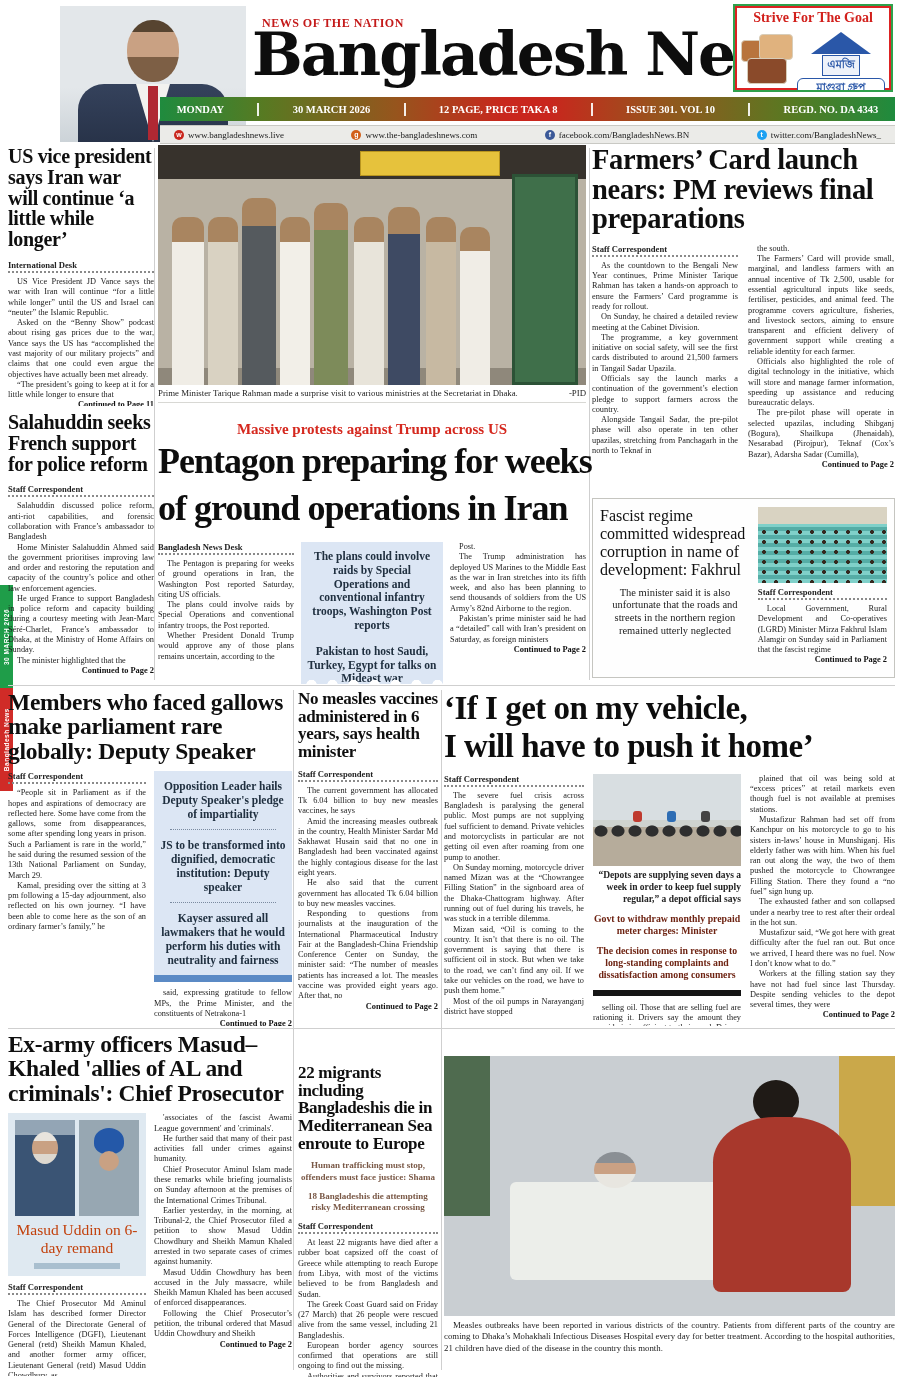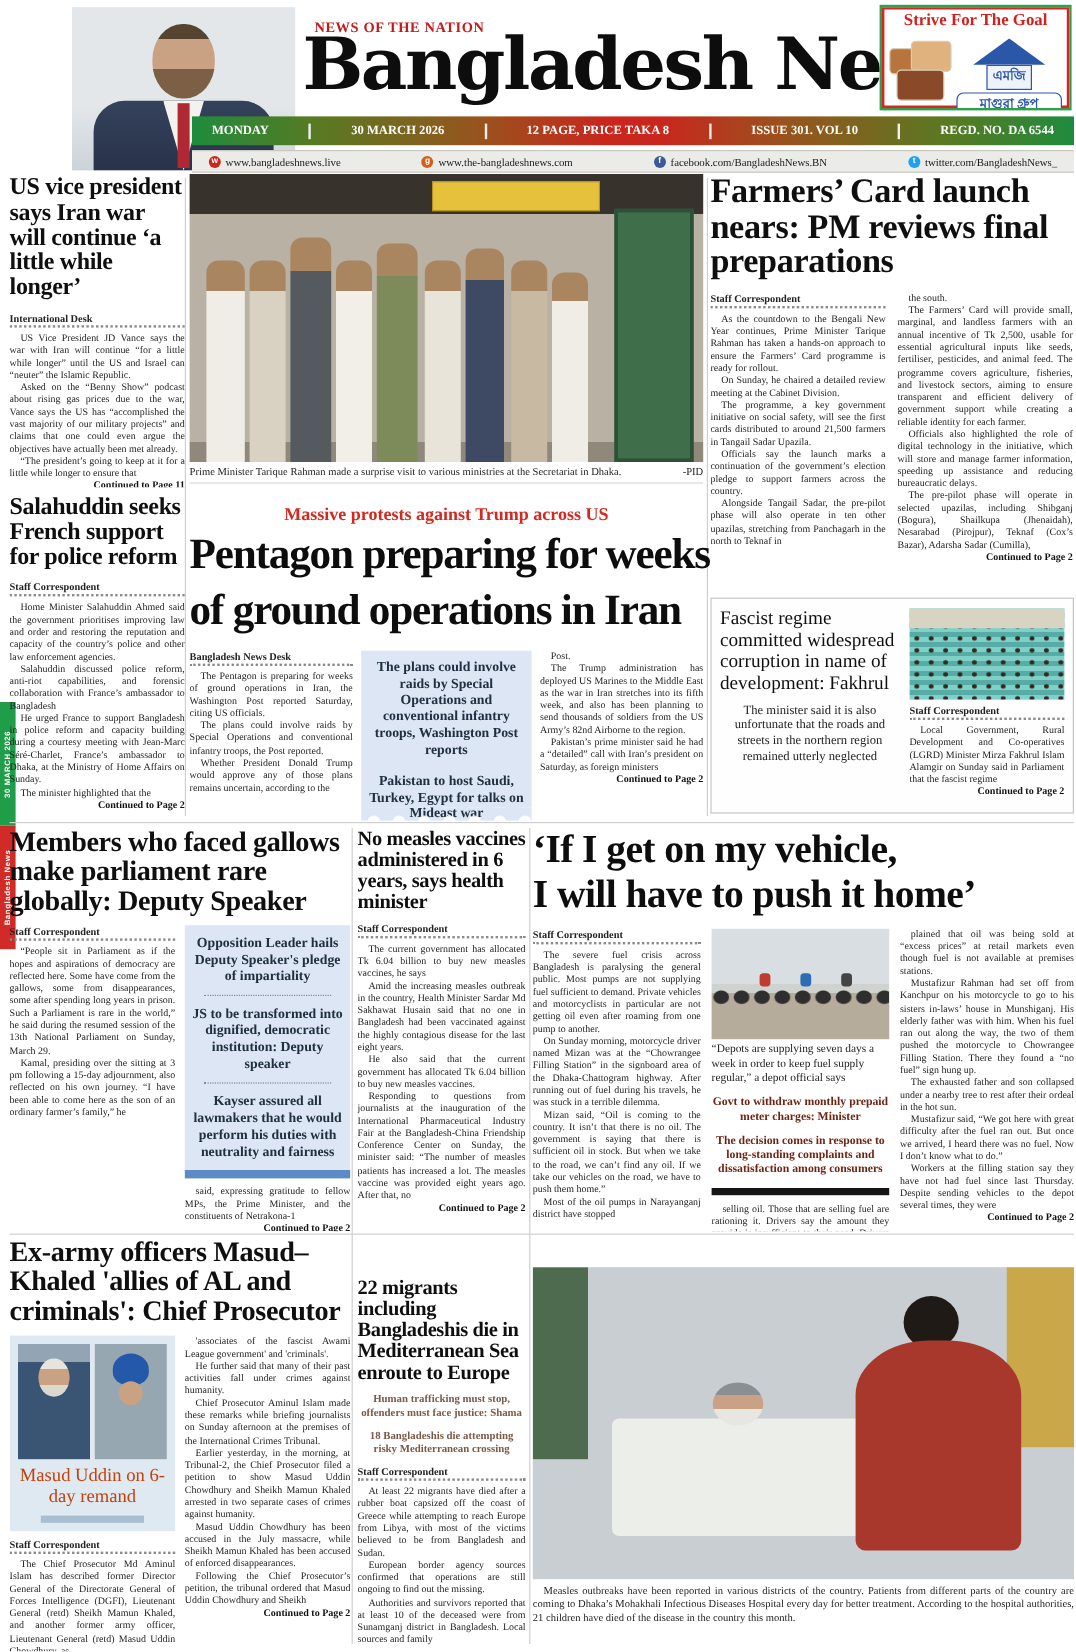--- a/index.html
+++ b/index.html
@@ -79,21 +79,21 @@
 .dep-cols .c{width:138px}
 .bluebox{background:#dce6f4;padding:8px 6px;text-align:center;font-weight:700;font-size:11.5px;line-height:1.22;color:#203040}
 .bluebox .qsep{border-top:1px dotted #7a8aa0;margin:8px 10px}
 .bluebar{height:7px;background:#5b8ac5;margin-bottom:6px}
 .hl-fuel{font-weight:700;font-size:33px;letter-spacing:-.5px;line-height:1.15;color:#0d0d0d;margin-bottom:8px;white-space:nowrap}
 .fuel-cols{display:flex;gap:9px}
 .fc1{width:140px}.fc2{width:148px}.fc3{width:145px}
 .photo-fuel{width:100%;height:92px;background:linear-gradient(#d8dee1 0 50%,#cfd3cf 50% 58%,#b6ac9b 58%);position:relative;overflow:hidden;margin-bottom:4px}
 .bikes{position:absolute;left:0;right:0;top:46%;height:30%;background-image:radial-gradient(ellipse 7px 6px at 8px 15px,#2e2e2e 6px,transparent 7px);background-size:17px 27px}
 .rider{position:absolute;width:9px;height:11px;border-radius:3px;top:40%}
-.fcap{font-weight:400;font-size:9.5px;line-height:1.25;text-align:left;color:#232323;margin-bottom:7px}
+.fcap{font-weight:700;font-size:9.5px;line-height:1.25;text-align:right;color:#232323;margin-bottom:7px}
 .fdeck{font-weight:700;font-size:9.8px;line-height:1.25;text-align:center;color:#6e2413;margin-bottom:8px}
 .blackbar{height:6px;background:#151515;margin:2px 0 7px}
 
 .ex-cols{display:flex;gap:8px}
 .ex-cols .c{width:138px}
 .masudbox{background:#dfe9f1;padding:7px;margin-bottom:6px}
 .mphotos{display:flex;gap:4px;justify-content:center;margin-bottom:5px}
 .mp{width:60px;height:96px;position:relative;overflow:hidden}
 .mp1{background:linear-gradient(#93a5b5 0 16%,#3a5474 16%)}
 .mp1::before{content:"";position:absolute;left:50%;top:12%;transform:translateX(-50%);width:26px;height:32px;border-radius:50%;background:linear-gradient(#e8e4dd 0 28%,#c9a183 28% 70%,#ddd8cf 70%)}
@@ -139,21 +139,21 @@
 
   <div class="datebar">
     <span>MONDAY</span>
     <span class="sep"></span>
     <span>30 MARCH 2026</span>
     <span class="sep"></span>
     <span>12 PAGE, PRICE TAKA 8</span>
     <span class="sep"></span>
     <span>ISSUE 301. VOL 10</span>
     <span class="sep"></span>
-    <span>REGD. NO. DA 6544</span>
+    <span>REGD. NO. DA 4343</span>
   </div>
 
   <div class="webbar">
     <span class="weblink">
         <span class="wicon wi-red">w</span>
         <span>www.bangladeshnews.live</span>
       </span>
     <span class="weblink">
         <span class="wicon wi-globe">g</span>
         <span>www.the-bangladeshnews.com</span>
@@ -193,22 +193,22 @@
       <p>“The president’s going to keep at it for a little while longer to ensure that</p>
     </div>
   <div class="cont">Continued to Page 11</div>
 </article>
 
 <article class="art" style="left:8px;top:412px;width:146px;height:270px">
   <div class="hl hl-20">Salahuddin seeks French support for police reform</div>
   <div class="byline">Staff Correspondent</div>
   <div class="dotrule"></div>
   <div class="plist">
+      <p>Salahuddin discussed police reform, anti-riot capabilities, and forensic collaboration with France’s ambassador to Bangladesh</p>
       <p>Home Minister Salahuddin Ahmed said the government prioritises improving law and order and restoring the reputation and capacity of the country’s police and other law enforcement agencies.</p>
-      <p>Salahuddin discussed police reform, anti-riot capabilities, and forensic collaboration with France’s ambassador to Bangladesh</p>
       <p>He urged France to support Bangladesh in police reform and capacity building during a courtesy meeting with Jean-Marc Séré-Charlet, France’s ambassador to Dhaka, at the Ministry of Home Affairs on Sunday.</p>
       <p>The minister highlighted that the</p>
     </div>
   <div class="cont">Continued to Page 2</div>
 </article>
 
 <figure class="photo-main">
   <div class="fig" style="left:14px;width:32px;--shirt:#f0ede6"></div>
   <div class="fig" style="left:50px;width:30px;--shirt:#d9d2c2"></div>
   <div class="fig" style="left:84px;width:34px;--shirt:#555a5e;height:78%"></div>
@@ -415,20 +415,21 @@
 </article>
 
 <article class="art" style="left:298px;top:1064px;width:140px;height:345px">
   <div class="hl hl-17">22 migrants including Bangladeshis die in Mediterranean Sea enroute to Europe</div>
   <div class="mig-deck">Human trafficking must stop, offenders must face justice: Shama</div>
   <div class="mig-deck">18 Bangladeshis die attempting risky Mediterranean crossing</div>
   <div class="byline">Staff Correspondent</div>
   <div class="dotrule"></div>
   <div class="plist">
       <p>At least 22 migrants have died after a rubber boat capsized off the coast of Greece while attempting to reach Europe from Libya, with most of the victims believed to be from Bangladesh and Sudan.</p>
+      <p>The Greek Coast Guard said on Friday (27 March) that 26 people were rescued alive from the same vessel, including 21 Bangladeshis.</p>
       <p>European border agency sources confirmed that operations are still ongoing to find out the missing.</p>
       <p>Authorities and survivors reported that at least 10 of the deceased were from Sunamganj district in Bangladesh. Local sources and family</p>
     </div>
 
 </article>
 
 <figure class="photo-hosp">
   <div class="hosp-door"></div>
   <div class="hosp-frame"></div>
   <div class="hosp-bed"></div>

